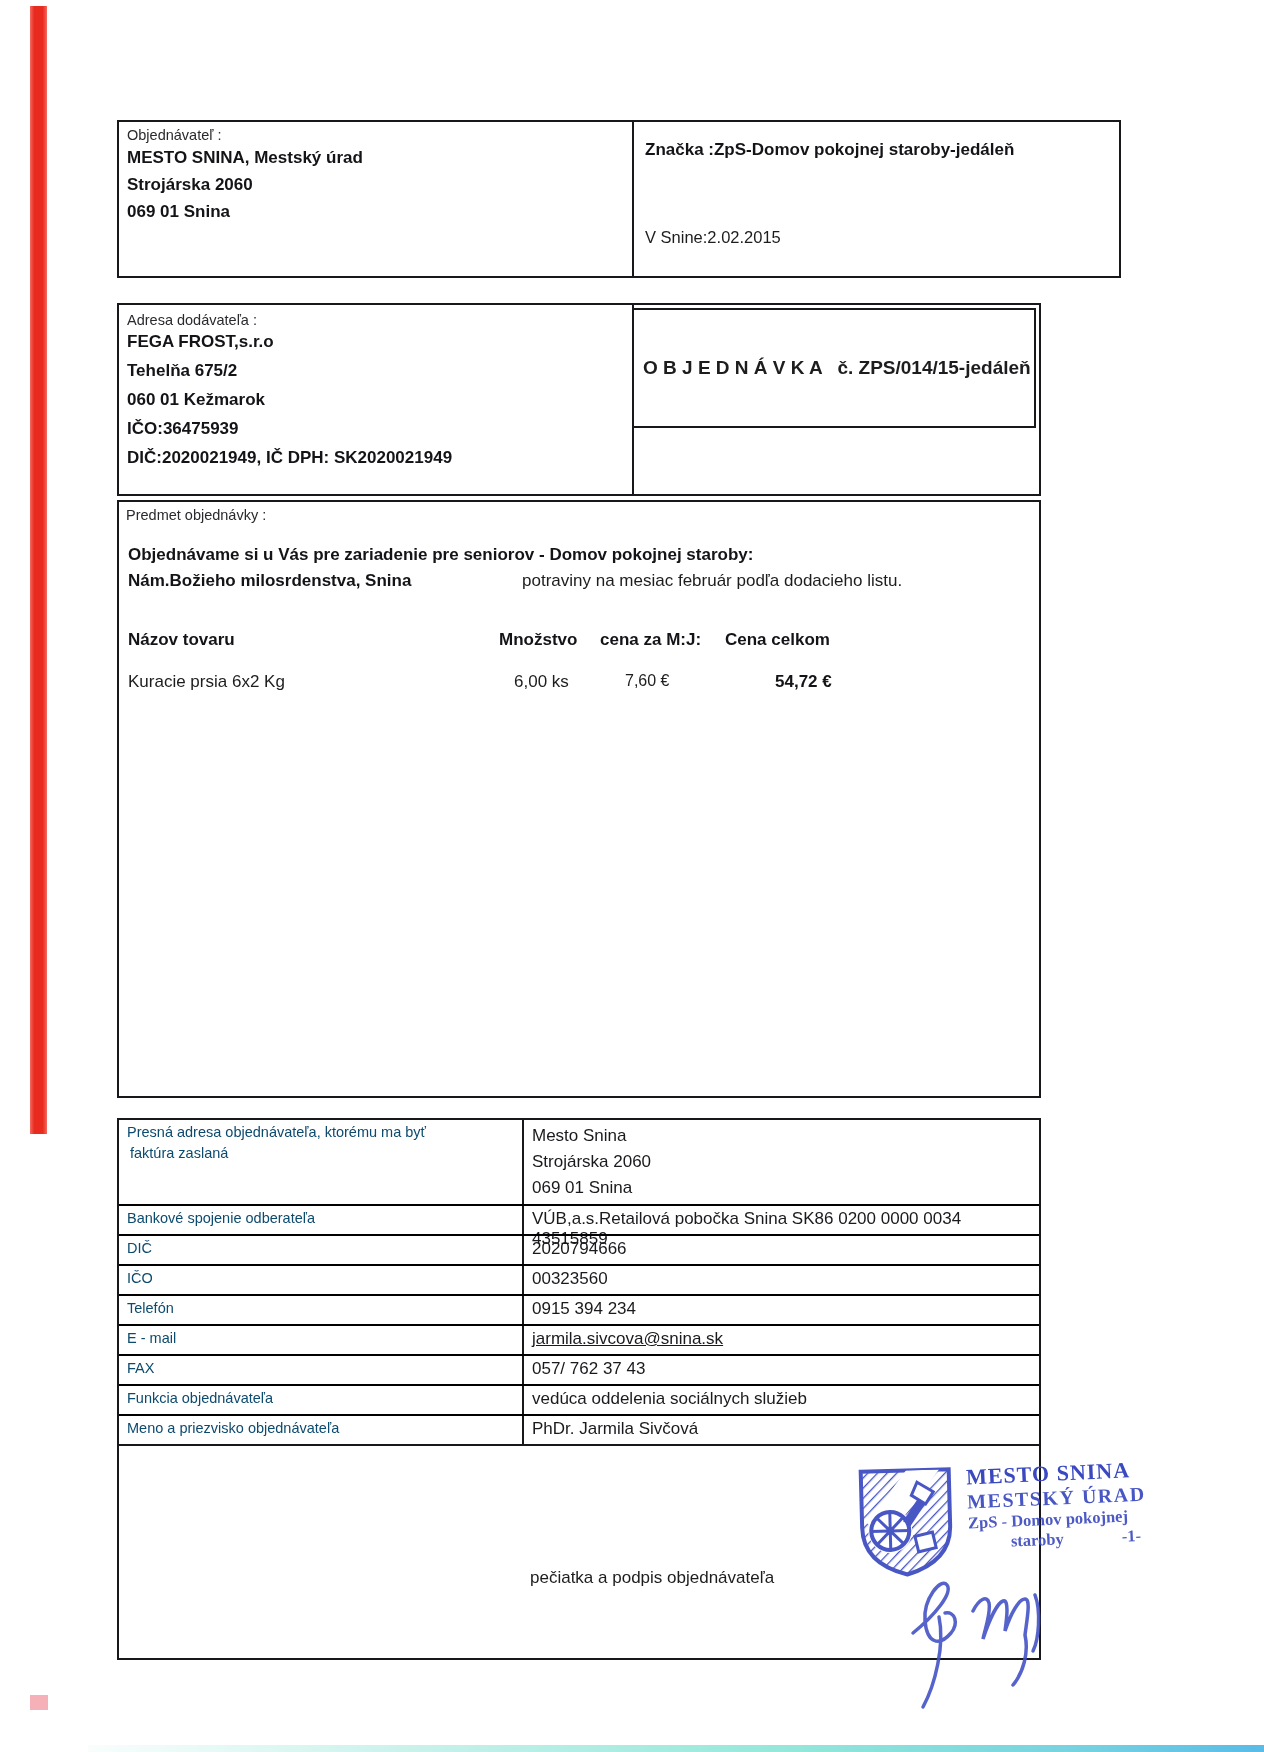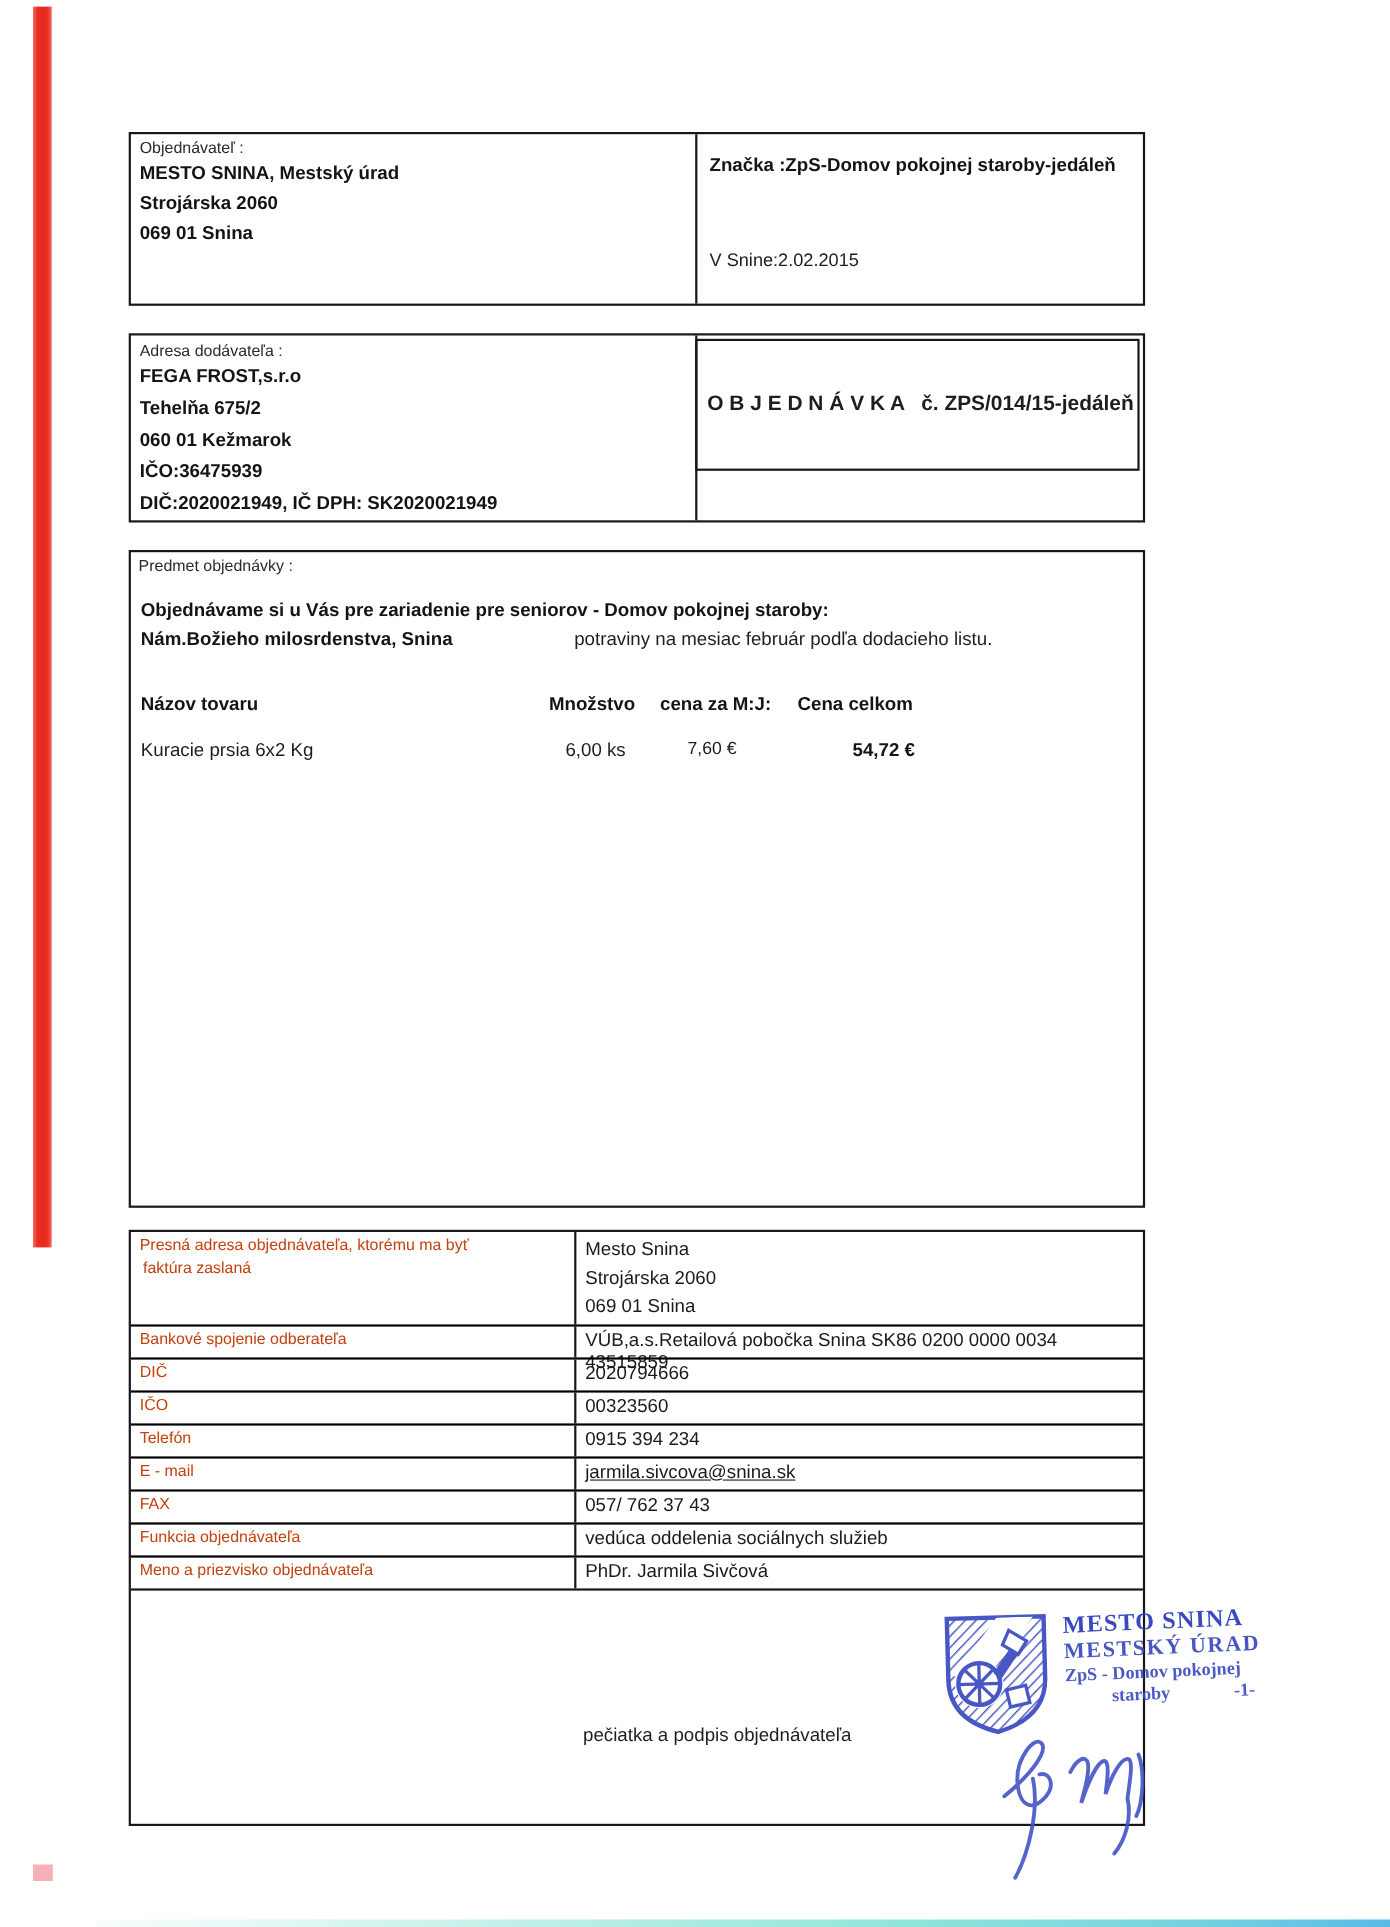--- a/index.html
+++ b/index.html
@@ -14,51 +14,51 @@
   .abs{position:absolute;}
   
   .stripe-red{position:absolute;left:30px;top:6px;width:17px;height:1128px;
     background:linear-gradient(90deg,#f4695f,#e92b1f 25%,#e92b1f 75%,#f4695f);}
   .stripe-red-dot{position:absolute;left:30px;top:1695px;width:18px;height:15px;background:rgba(235,80,95,.45);}
   .stripe-bottom{position:absolute;left:88px;top:1745px;width:1176px;height:7px;
     background:linear-gradient(90deg,rgba(214,246,240,.15),#c4f1e9 30%,#93e7da 60%,#74d2e0 85%,#59bbe7);}
   
   .drow{position:relative;display:flex;border-top:2px solid #000000;box-sizing:border-box;}
   .drow:first-child{border-top:none;}
-  .dlabel{width:405px;flex:0 0 405px;box-sizing:border-box;padding:4px 6px 0 8px;font-size:14.5px;color:#c2410c;border-right:2px solid #17171c;}
+  .dlabel{width:405px;flex:0 0 405px;box-sizing:border-box;padding:4px 6px 0 8px;font-size:14.5px;color:#0c4a6e;border-right:2px solid #17171c;}
   .dvalue{flex:1;box-sizing:border-box;padding:3px 6px 0 8px;font-size:17px;color:#1a1a1e;}
   .underlined{text-decoration:underline;}
   
   .stamp{position:absolute;left:856px;top:1462px;display:flex;color:#3a49c0;transform:rotate(-1.5deg);}
   .stamp-text{margin-left:12px;font-family:"Liberation Serif", serif;transform:rotate(-1deg);}
   .stamp-l1{font-size:22px;font-weight:bold;letter-spacing:1px;line-height:25px;}
   .stamp-l2{font-size:20px;font-weight:bold;letter-spacing:1.5px;line-height:24px;opacity:.92;}
   .stamp-l3{font-size:16.5px;font-weight:bold;line-height:20px;opacity:.9;}
   .stamp-l4{font-size:16.5px;font-weight:bold;display:flex;opacity:.9;}
   .stamp-l4 .c{margin-left:42px;}
   .stamp-l4 .p{margin-left:58px;}
 </style>
 </head>
 <body>
 
 <div class="stripe-red"></div>
 <div class="stripe-red-dot"></div>
 <div class="stripe-bottom"></div>
 
-<div class="box" style="left:117px;top:120px;width:924px;height:158px;">
+<div class="box" style="left:117px;top:120px;width:1004px;height:158px;">
   <div class="vdiv" style="left:513px;"></div>
   <div class="abs small-label" style="left:8px;top:5px;">Objednávateľ :</div>
   <div class="abs bold17" style="left:8px;top:26px;">MESTO SNINA, Mestský úrad</div>
   <div class="abs bold17" style="left:8px;top:53px;">Strojárska 2060</div>
   <div class="abs bold17" style="left:8px;top:80px;">069 01 Snina</div>
   <div class="abs bold17" style="left:526px;top:18px;">Značka :ZpS-Domov pokojnej staroby-jedáleň</div>
   <div class="abs" style="left:526px;top:106px;font-size:16.5px;">V Snine:2.02.2015</div>
 </div>
 
-<div class="box" style="left:117px;top:303px;width:924px;height:172px;">
+<div class="box" style="left:117px;top:303px;width:924px;height:193px;">
   <div class="vdiv" style="left:513px;"></div>
   <div class="abs small-label" style="left:8px;top:7px;">Adresa dodávateľa :</div>
   <div class="abs bold17" style="left:8px;top:27px;">FEGA FROST,s.r.o</div>
   <div class="abs bold17" style="left:8px;top:56px;">Tehelňa 675/2</div>
   <div class="abs bold17" style="left:8px;top:85px;">060 01 Kežmarok</div>
   <div class="abs bold17" style="left:8px;top:114px;">IČO:36475939</div>
   <div class="abs bold17" style="left:8px;top:143px;">DIČ:2020021949, IČ DPH: SK2020021949</div>
   <div style="position:absolute;left:513px;top:3px;width:404px;height:120px;border:2px solid #17171c;box-sizing:border-box;display:flex;align-items:center;">
     <span style="padding-left:9px;font-size:19px;font-weight:bold;white-space:nowrap;">
       <span>O B J E D N Á V K A</span>

